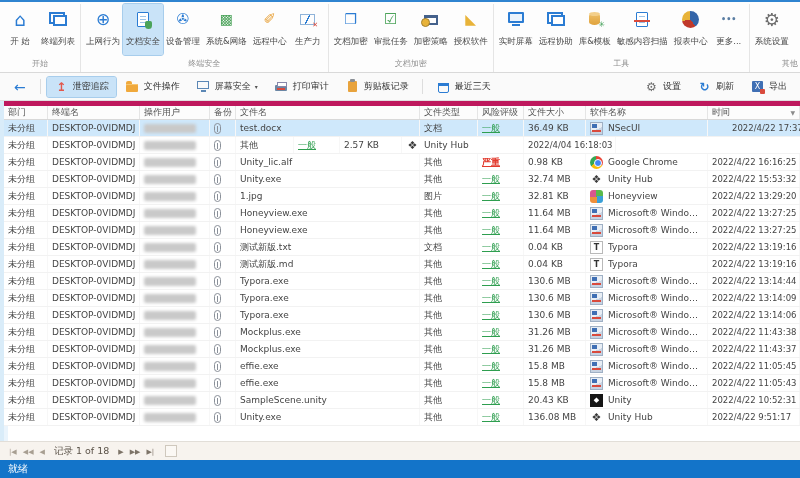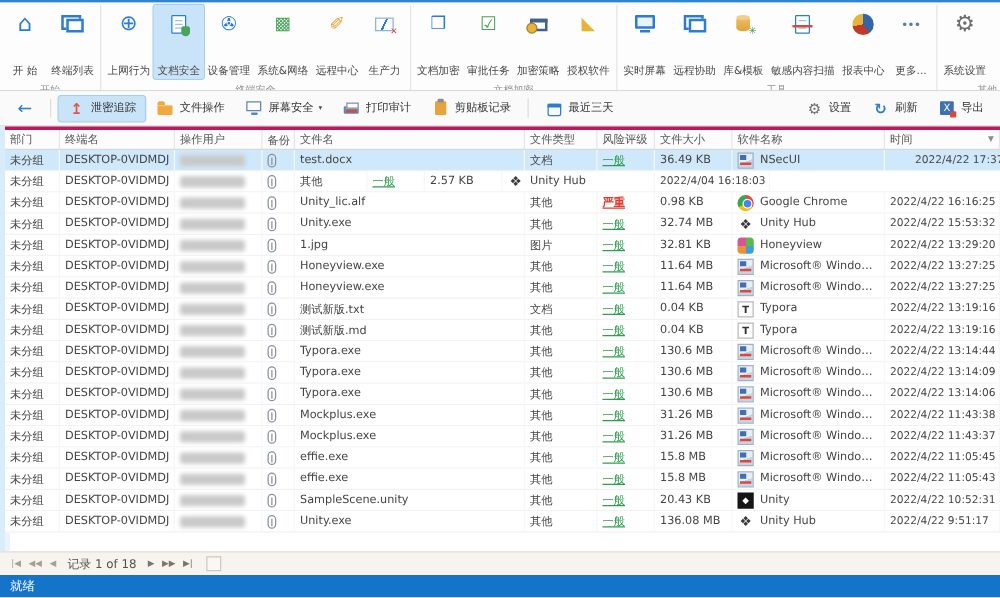--- a/index.html
+++ b/index.html
@@ -11,21 +11,21 @@
     border-top:2px solid #2f84d0;
   }
   
   #ribbon { flex:none; height:71px; display:flex; background:#fdfdfd;
     border-bottom:1px solid #d9d9d9; padding-top:2px; overflow:hidden; }
   .rgroup { display:flex; flex-direction:column; border-right:1px solid #e5e5e5; padding:0 2px; }
   .ritems { display:flex; flex:1; align-items:stretch; }
   .ritem { min-width:30px; display:flex; flex-direction:column; align-items:center;
     padding:2px 3px 0; cursor:pointer; border-radius:2px; }
   .ritem.sel { background:#c9e3f8; outline:1px solid #a7cdec; }
-  .ritem .rlbl { font-size:8.5px; color:#4a4a4a; white-space:nowrap; margin-top:19px;text-align:center; }
+  .ritem .rlbl { font-size:8.5px; color:#4a4a4a; white-space:nowrap; margin-top:4px;text-align:center; }
   .rglabel { text-align:center; font-size:8px; color:#8f8f8f; padding:3px 0 3px; }
   .icn { height:26px; width:30px; display:flex; align-items:center; justify-content:center; flex:none; }
   .icn-sm { height:14px; width:15px; }
   
   .i-monitor { width:16px; height:11px; border:2px solid #2b7cd3; border-radius:1px; background:#eaf3fc; position:relative; margin-bottom:4px; }
   .i-monitor::after { content:""; position:absolute; left:50%; transform:translateX(-50%); bottom:-5px; width:8px; height:2px; background:#2b7cd3; }
   .i-monitors { position:relative; width:18px; height:14px; }
   .i-monitors::before { content:""; position:absolute; left:0; top:0; width:12px; height:8px; border:2px solid #2b7cd3; }
   .i-monitors::after { content:""; position:absolute; right:0; bottom:0; width:10px; height:7px; border:2px solid #2b7cd3; background:#fff; }
   .i-docshield { position:relative; width:12px; height:15px; border:1.5px solid #2b7cd3; background:#fff; border-radius:1px; }
@@ -63,21 +63,21 @@
   #toolbar { flex:none; height:28px; display:flex; align-items:center; background:#fafafa;
     border-bottom:1px solid #e0e0e0; padding:0 6px; }
   .backbtn { font-size:14px; color:#2b7cd3; padding:0 8px; cursor:pointer; }
   .tsep { width:1px; height:15px; background:#ddd; margin:0 6px; }
   .tbtn { display:flex; align-items:center; gap:4px; padding:3px 7px; border-radius:2px; color:#333; cursor:pointer; white-space:nowrap; }
   .tbtn.sel { background:#c9e3f8; outline:1px solid #a7cdec; }
   .tbtn .caret { font-size:6px; color:#555; }
   #toolbar-right { margin-left:auto; display:flex; align-items:center; gap:2px; }
   
   #grid { flex:1; display:flex; flex-direction:column; border-left:4px solid #d9ecf9; overflow:hidden; }
-  #grid-header { flex:none; height:19px; display:flex; background:#fcfcfc; border-top:3px solid #be185d; border-bottom:1px solid #d8d8d8; color:#555; }
+  #grid-header { flex:none; height:19px; display:flex; background:#fcfcfc; border-top:5px solid #be185d; border-bottom:1px solid #d8d8d8; color:#555; }
   .hc { padding:0 4px; border-right:1px solid #e5e5e5; display:flex; align-items:center; white-space:nowrap; overflow:hidden; cursor:pointer; flex:none; }
   .hc .sorter { margin-left:auto; }
   #rows { flex:none; display:flex; flex-direction:column; }
   .row { display:flex; height:17px; align-items:center; border-bottom:1px solid #f2f2f2; cursor:pointer; background:#fff; }
   .row.sel { background:#cfe8fb; }
   .cell { padding:0 4px; height:100%; display:flex; align-items:center; white-space:nowrap; overflow:hidden; border-right:1px solid #f7f7f7; flex:none; position:relative; }
   .risk-n { color:#2e9e4f; text-decoration:underline; }
   .risk-s { color:#e23b2e; text-decoration:underline; font-weight:bold; }
   .redact { width:52px; height:9px; background:#c9c9c9; border-radius:2px; filter:blur(1.5px); }
   .appname { overflow:hidden; text-overflow:ellipsis; }

